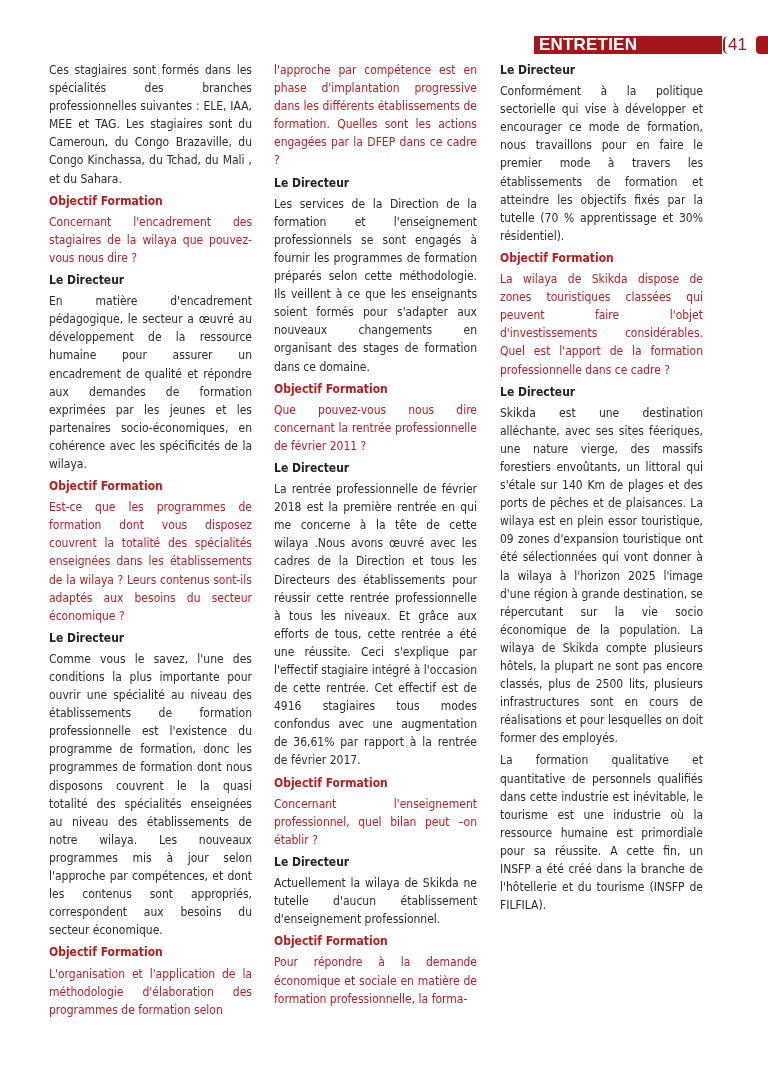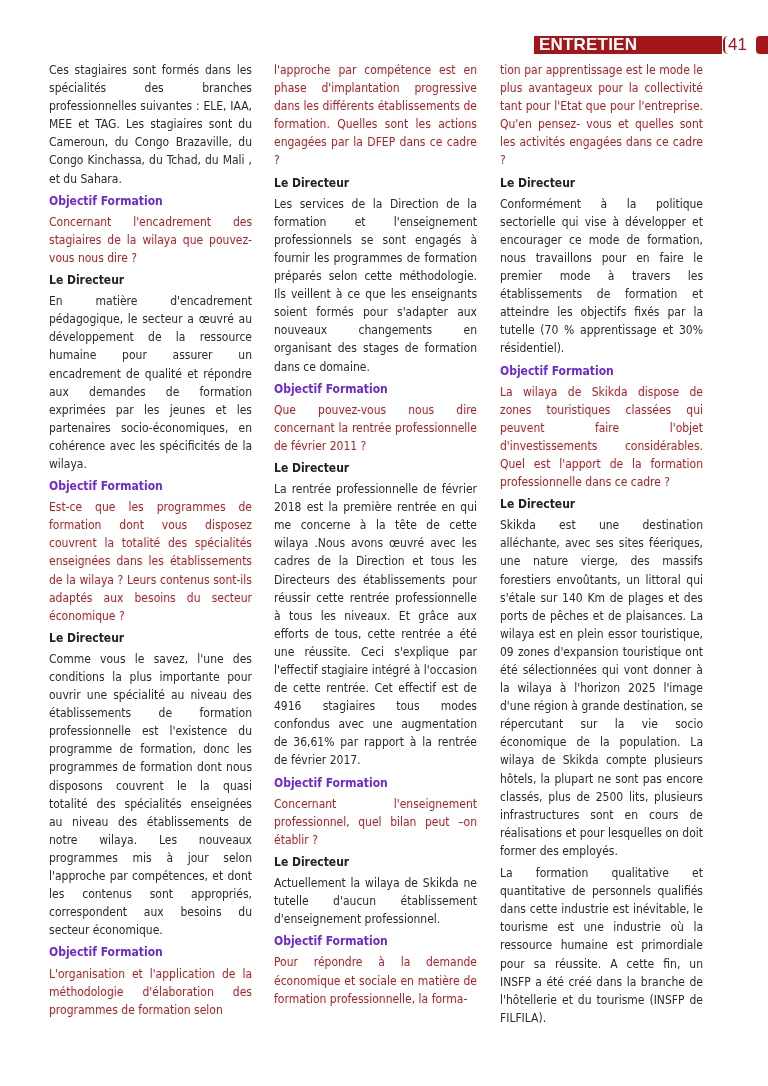--- a/index.html
+++ b/index.html
@@ -12,21 +12,21 @@
   .header .page { position: absolute; left: 194px; top: -2px; width: 26px; height: 22px; color: #a3161a;
                   font-family: "Liberation Sans", sans-serif; font-size: 17px; line-height: 22px; text-align: left; }
   .header .lbr { position: absolute; left: 189px; top: 0; width: 5px; height: 18px; border-left: 2px solid #a3161a; border-radius: 5px 0 0 5px; box-sizing: border-box; }
   .header .rbr { position: absolute; left: 222px; top: 0; width: 12px; height: 18px; background: #a3161a; border-radius: 4px 0 0 4px; }
   .col { position: absolute; top: 61px; width: 203px; font-size: 12px; line-height: 18.1px; color: #2a2a2a; }
   .col1 { left: 49px; }
   .col2 { left: 274px; }
   .col3 { left: 500px; }
   .col p { margin: 0 0 4px 0; text-align: justify; }
   .col .q { color: #b32025; }
-  .col .lbl { color: #6d28d9; font-weight: bold; margin-bottom: 3px; }
+  .col .lbl { color: #b91c1c; font-weight: bold; margin-bottom: 3px; }
   .col .dir { color: #222222; font-weight: bold; margin-bottom: 3px; }
 </style>
 </head>
 <body>
 
 <div class="header">
   <div class="bar">
     <span class="title">ENTRETIEN</span>
   </div>
   <div class="lbr"></div>
@@ -58,21 +58,20 @@
   <p class="a">La rentrée professionnelle de février 2018 est la première rentrée en qui me concerne à la tête de cette wilaya .Nous avons œuvré avec les cadres de la Direction et tous les Directeurs des établissements pour réussir cette rentrée professionnelle à tous les niveaux. Et grâce aux efforts de tous, cette rentrée a été une réussite. Ceci s'explique par l'effectif stagiaire intégré à l'occasion de cette rentrée. Cet effectif est de 4916 stagiaires tous modes confondus avec une augmentation de 36,61% par rapport à la rentrée de février 2017.</p>
   <p class="lbl">Objectif Formation</p>
   <p class="q">Concernant l'enseignement professionnel, quel bilan peut –on établir ?</p>
   <p class="dir">Le Directeur</p>
   <p class="a">Actuellement la wilaya de Skikda ne tutelle d'aucun établissement d'enseignement professionnel.</p>
   <p class="lbl">Objectif Formation</p>
   <p class="q">Pour répondre à la demande économique et sociale en matière de formation professionnelle, la forma-</p>
 </div>
 
 <div class="col col3">
-  <p class="q">tion par apprentissage est le mode le plus avantageux pour la collectivité tant pour l'Etat que pour l'entreprise. Qu'en pensez- vous et quelles sont les activités engagées dans ce cadre ?</p>
   <p class="dir">Le Directeur</p>
   <p class="a">Conformément à la politique sectorielle qui vise à développer et encourager ce mode de formation, nous travaillons pour en faire le premier mode à travers les établissements de formation et atteindre les objectifs fixés par la tutelle (70 % apprentissage et 30% résidentiel).</p>
   <p class="lbl">Objectif Formation</p>
   <p class="q">La wilaya de Skikda dispose de zones touristiques classées qui peuvent faire l'objet d'investissements considérables. Quel est l'apport de la formation professionnelle dans ce cadre ?</p>
   <p class="dir">Le Directeur</p>
   <p class="a">Skikda est une destination alléchante, avec ses sites féeriques, une nature vierge, des massifs forestiers envoûtants, un littoral qui s'étale sur 140 Km de plages et des ports de pêches et de plaisances. La wilaya est en plein essor touristique, 09 zones d'expansion touristique ont été sélectionnées qui vont donner à la wilaya à l'horizon 2025 l'image d'une région à grande destination, se répercutant sur la vie socio économique de la population. La wilaya de Skikda compte plusieurs hôtels, la plupart ne sont pas encore classés, plus de 2500 lits, plusieurs infrastructures sont en cours de réalisations et pour lesquelles on doit former des employés.</p>
   <p class="a">La formation qualitative et quantitative de personnels qualifiés dans cette industrie est inévitable, le tourisme est une industrie où la ressource humaine est primordiale pour sa réussite. A cette fin, un INSFP a été créé dans la branche de l'hôtellerie et du tourisme (INSFP de FILFILA).</p>
 </div>
 
 </body></html>

